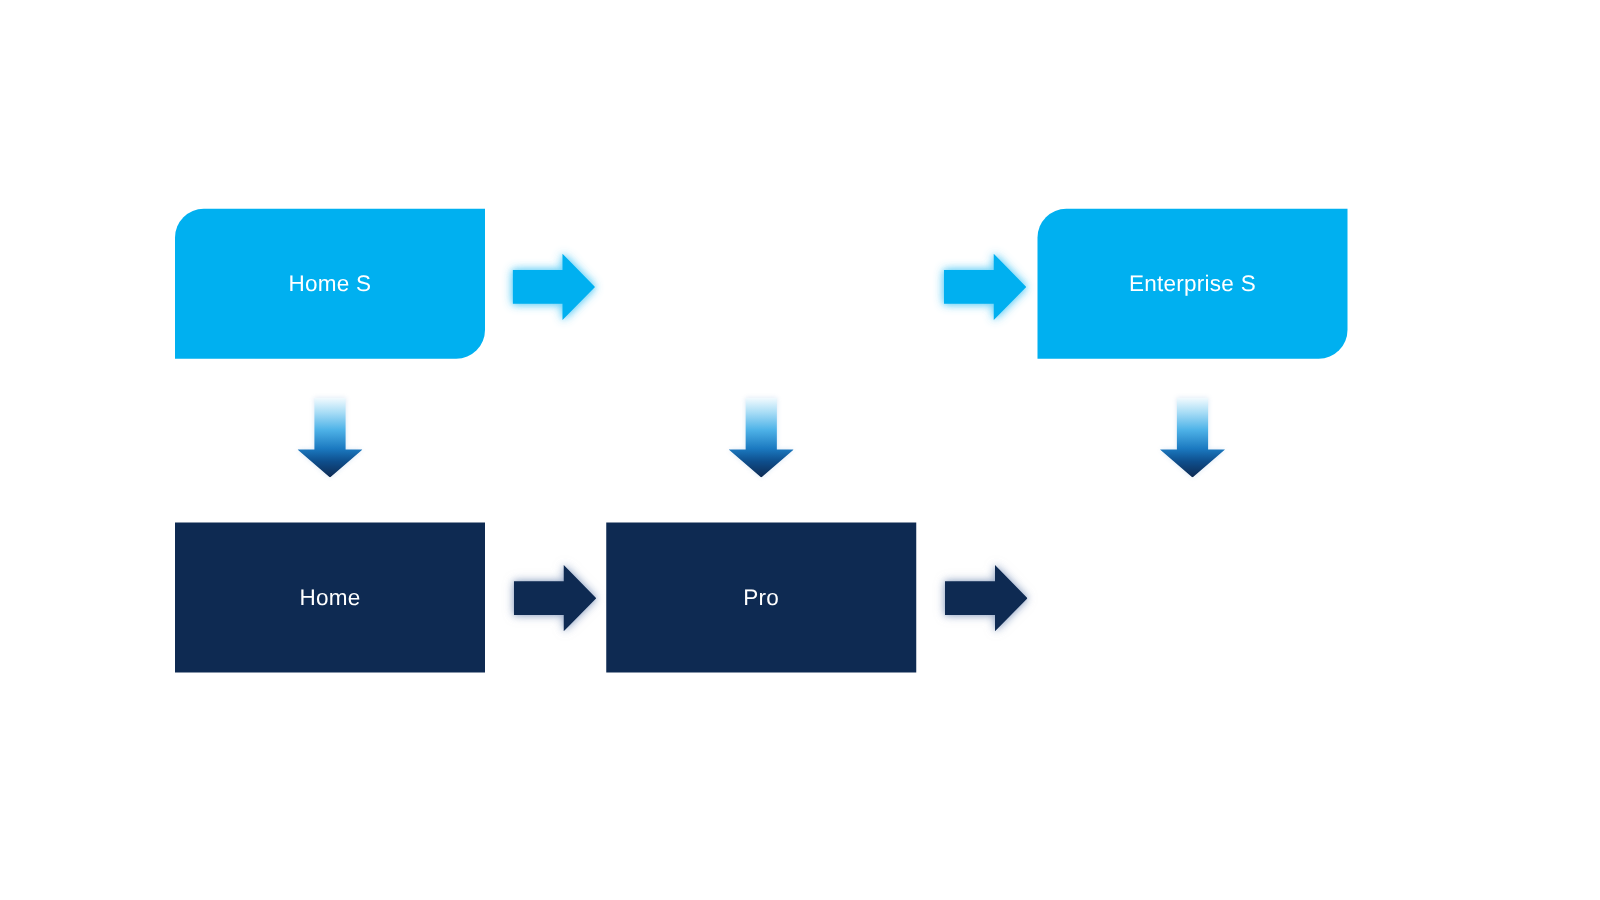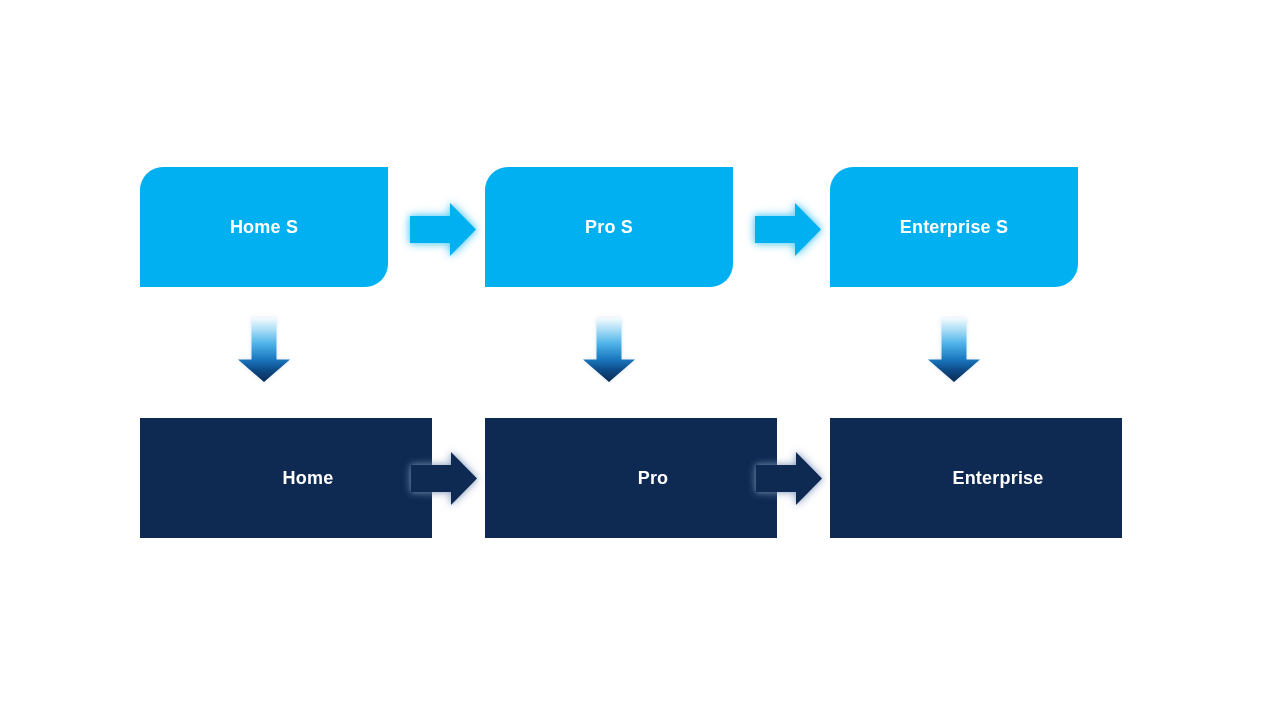--- a/index.html
+++ b/index.html
@@ -7,40 +7,38 @@
     padding: 0;
     background: #FFFFFF;
     font-family: "Liberation Sans", "DejaVu Sans", sans-serif;
   }
   .canvas {
     position: relative;
     width: 1280px;
     height: 556px;
     background: var(--background, #FFFFFF);
     overflow: hidden;
-    font-weight: bold;
   }
   .node {
     position: absolute;
     width: 248px;
     height: 120px;
     display: flex;
     align-items: center;
     justify-content: center;
     color: var(--text, #FFFFFF);
     font-size: 18px;
     letter-spacing: 0.2px;
   }
   .node-top {
     background: var(--light-blue, #00B0F0);
     border-radius: 23px 0 23px 0; 
   }
   .node-bottom {
     background: var(--dark-navy, #0E2A52);
-    padding-left: 44px;
   }
   
   .arrow-right {
     position: absolute;
     width: 66px;
     height: 53px;
   }
   .arrow-right .shape {
     width: 100%;
     height: 100%;
@@ -79,23 +77,20 @@
   }
 </style>
 </head>
 <body>
 
 <div class="canvas">
 
   <div class="node node-top" style="left:140px; top:167px;">
     <span>Home S</span>
   </div>
-  <div class="node node-top" style="left:485px; top:167px;">
-    <span>Pro S</span>
-  </div>
   <div class="node node-top" style="left:830px; top:167px;text-align:right;">
     <span>Enterprise S</span>
   </div>
 
   <div class="arrow-right cyan" style="left:410px; top:203px;">
     <div class="shape"></div>
   </div>
   <div class="arrow-right cyan" style="left:755px; top:203px;">
     <div class="shape"></div>
   </div>
@@ -109,23 +104,20 @@
   <div class="arrow-down" style="left:928px; top:318px;">
     <div class="shape"></div>
   </div>
 
   <div class="node node-bottom" style="left:140px; top:418px;">
     <span>Home</span>
   </div>
   <div class="node node-bottom" style="left:485px; top:418px;justify-content:center;">
     <span>Pro</span>
   </div>
-  <div class="node node-bottom" style="left:830px; top:418px;">
-    <span>Enterprise</span>
-  </div>
 
   <div class="arrow-right navy" style="left:411px; top:452px;">
     <div class="shape"></div>
   </div>
   <div class="arrow-right navy" style="left:756px; top:452px;">
     <div class="shape"></div>
   </div>
 
 </div>
 

